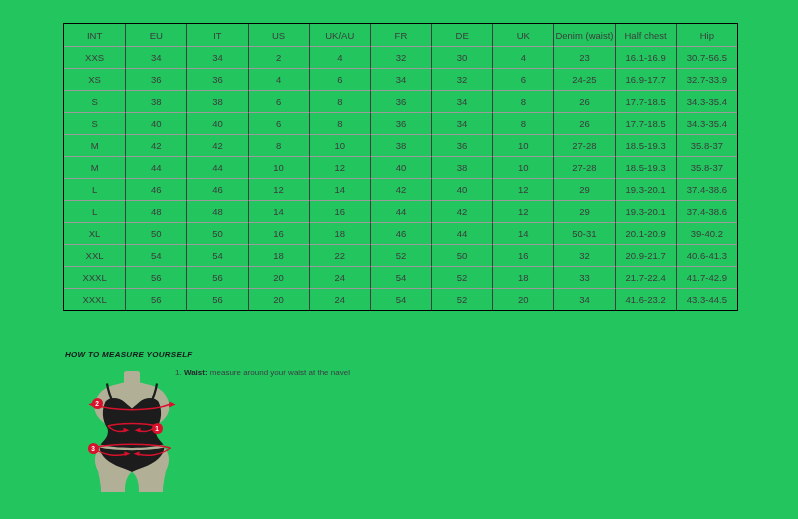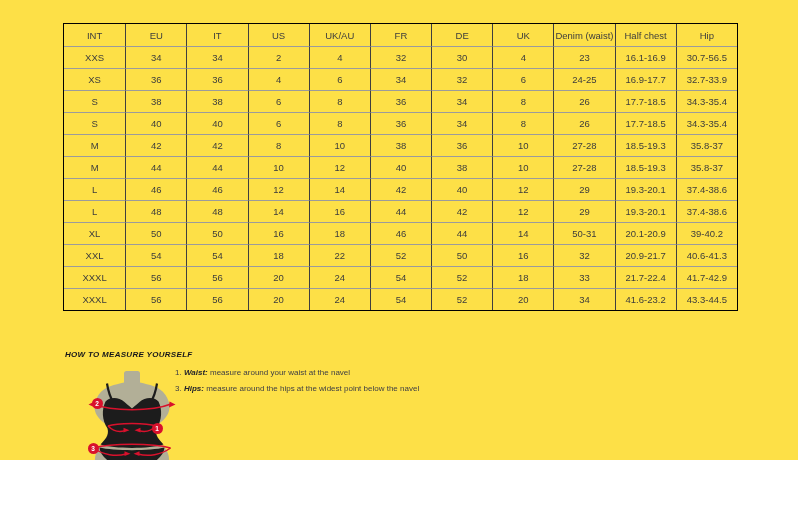--- a/index.html
+++ b/index.html
@@ -1,37 +1,37 @@
 <!DOCTYPE html>
 <html><head>
 <meta charset="utf-8">
 <style>
   html,body{margin:0;padding:0;background:#fff;}
-  .page{position:relative;width:798px;height:460px;background:#fde047;overflow:hidden;
+  .page{position:relative;width:798px;height:519px;background:#22c55e;overflow:hidden;
         font-family:"Liberation Sans", sans-serif;}
 
   
   table.size-chart{position:absolute;left:63px;top:23px;width:675px;
         border-spacing:0;border-collapse:separate;border:1.5px solid #000;
         table-layout:fixed;}
   table.size-chart th, table.size-chart td{
         font-size:9.5px;font-weight:normal;color:#3c3c3c;text-align:center;
         vertical-align:middle;padding:0;height:21px;
         border-top:1px solid #9b9b9b;border-left:1px solid #3f3f3f;
         white-space:nowrap;overflow:hidden;}
   table.size-chart thead th{height:22px;border-top:none;}
   table.size-chart tr > *:first-child{border-left:none;}
 
   
   .measure-heading{position:absolute;left:65px;top:350px;
         font-size:8px;font-weight:bold;letter-spacing:.3px;color:#15151a;font-style:italic;}
   .instructions{position:absolute;left:175px;top:365px;color:#3d3d44;
         font-size:8px;line-height:16px;}
   .instructions .row{white-space:nowrap;}
-  .instructions b{color:#26262c;font-style:italic;}
+  .instructions b{color:#26262c;}
 
   .figure-wrap{position:absolute;left:80px;top:370px;width:104px;height:122px;}
   .figure-wrap svg{position:absolute;left:0;top:0;}
   .badge{position:absolute;width:11px;height:11px;border-radius:50%;
         background:#d8112c;color:#fff;font-size:6.5px;font-weight:bold;
         line-height:11px;text-align:center;}
   .badge.b2{left:11.5px;top:27.5px;}
   .badge.b1{left:71.5px;top:52.5px;}
   .badge.b3{left:7.5px;top:72.5px;}
 </style>
@@ -264,16 +264,15 @@
         <path d="M59.5,81.3 L53.5,83.7 L59.5,86.1 Z"></path>
       </g>
     </svg>
     <div class="badge b2">2</div>
     <div class="badge b1">1</div>
     <div class="badge b3">3</div>
   </div>
 
   <div class="instructions">
     <div class="row"><span>1.</span> <b>Waist:</b><span> measure around your waist at the navel</span></div>
-    <div class="row"><span>3.</span> <b>Hips:</b><span> measure around the hips at the widest point below the navel</span></div>
   </div>
 
 </div>
 
 </body></html>

